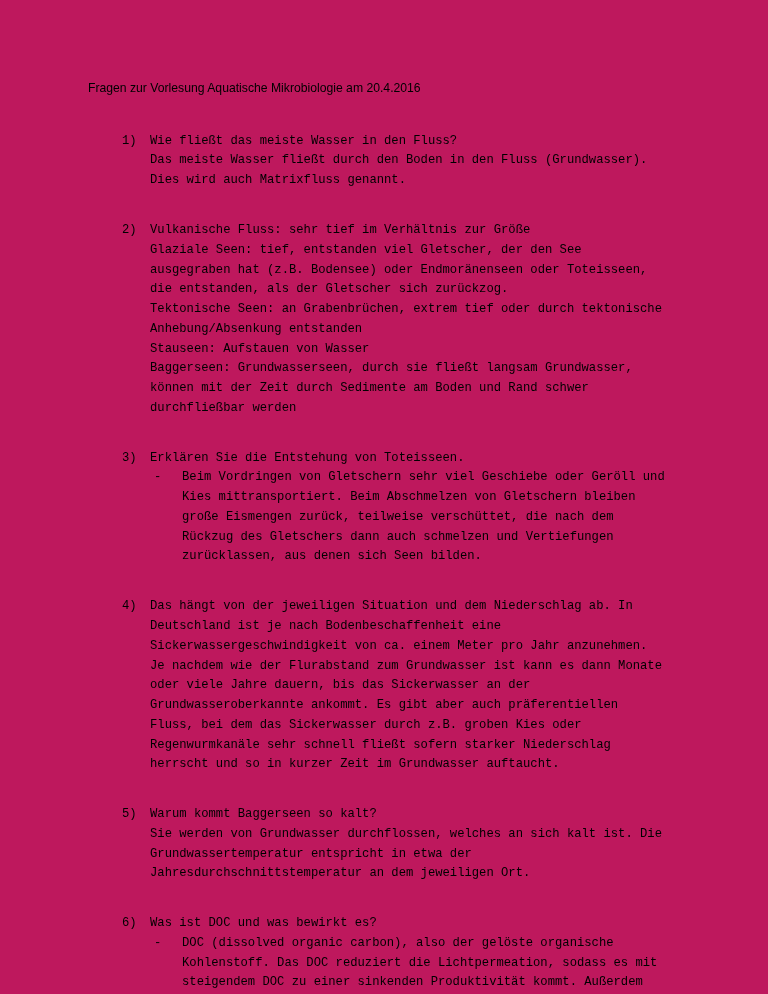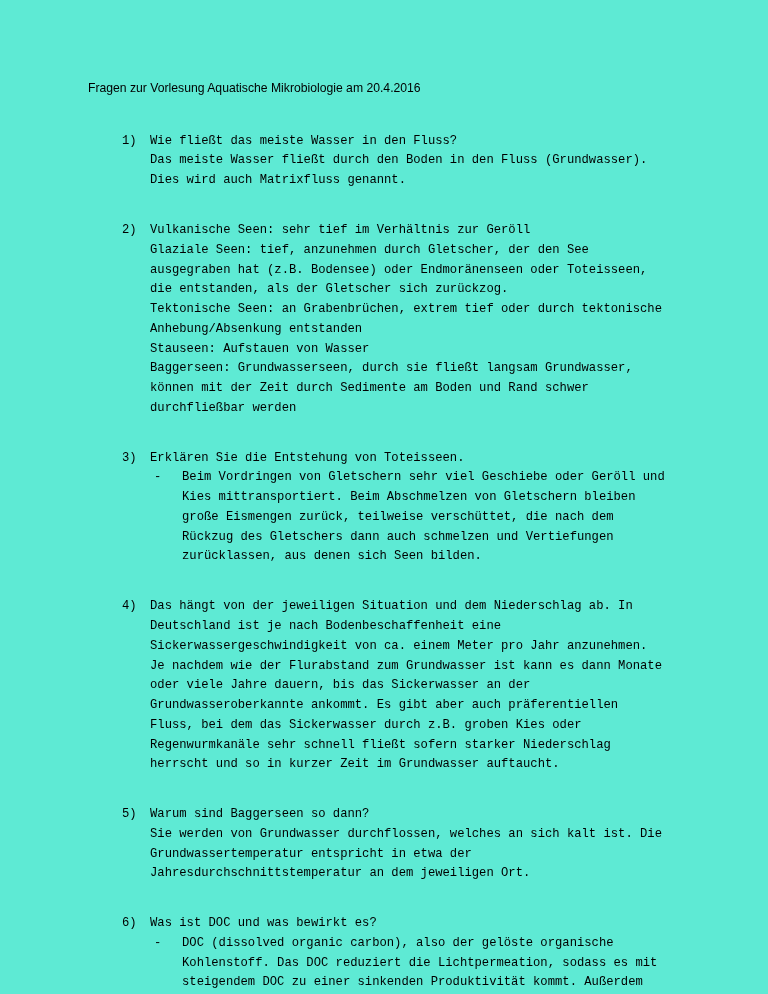--- a/index.html
+++ b/index.html
@@ -11,21 +11,21 @@
     width: 768px;
     height: 994px;
     font-family: "Liberation Sans", sans-serif;
     color: #000000;
     -webkit-font-smoothing: antialiased;
   }
   .page {
     position: relative;
     width: 768px;
     height: 994px;
-    background: #5eead4;
+    background: #be185d;
     box-sizing: border-box;
     padding: 80px 88px 0 88px;
   }
   .doc-title {
     font-size: 12.2px;
     line-height: 1.45;
     margin: 0 0 34px 0;
   }
   ol.qlist {
     list-style: none;
@@ -81,40 +81,40 @@
   <p class="doc-title">Fragen zur Vorlesung Aquatische Mikrobiologie am 20.4.2016</p>
 
   <ol class="qlist">
 
     <li class="qitem">
       <p class="qtext">Wie fließt das meiste Wasser in den Fluss?</p>
       <p class="atext">Das meiste Wasser fließt durch den Boden in den Fluss (Grundwasser). Dies wird auch Matrixfluss genannt.</p>
     </li>
 
     <li class="qitem">
-      <p class="atext">Vulkanische Seen: sehr tief im Verhältnis zur Geröll</p>
-      <p class="atext">Glaziale Seen: tief, anzunehmen durch Gletscher, der den See ausgegraben hat (z.B. Bodensee) oder Endmoränenseen oder Toteisseen, die entstanden, als der Gletscher sich zurückzog.</p>
+      <p class="atext">Vulkanische Fluss: sehr tief im Verhältnis zur Größe</p>
+      <p class="atext">Glaziale Seen: tief, entstanden viel Gletscher, der den See ausgegraben hat (z.B. Bodensee) oder Endmoränenseen oder Toteisseen, die entstanden, als der Gletscher sich zurückzog.</p>
       <p class="atext">Tektonische Seen: an Grabenbrüchen, extrem tief oder durch tektonische Anhebung/Absenkung entstanden</p>
       <p class="atext">Stauseen: Aufstauen von Wasser</p>
       <p class="atext">Baggerseen: Grundwasserseen, durch sie fließt langsam Grundwasser, können mit der Zeit durch Sedimente am Boden und Rand schwer durchfließbar werden</p>
     </li>
 
     <li class="qitem">
       <p class="qtext">Erklären Sie die Entstehung von Toteisseen.</p>
       <ul class="dashlist">
         <li><span class="dash">-</span><span>Beim Vordringen von Gletschern sehr viel Geschiebe oder Geröll und Kies mittransportiert. Beim Abschmelzen von Gletschern bleiben große Eismengen zurück, teilweise verschüttet, die nach dem Rückzug des Gletschers dann auch schmelzen und Vertiefungen zurücklassen, aus denen sich Seen bilden.</span></li>
       </ul>
     </li>
 
     <li class="qitem">
       <p class="atext">Das hängt von der jeweiligen Situation und dem Niederschlag ab. In Deutschland ist je nach Bodenbeschaffenheit eine Sickerwassergeschwindigkeit von ca. einem Meter pro Jahr anzunehmen. Je nachdem wie der Flurabstand zum Grundwasser ist kann es dann Monate oder viele Jahre dauern, bis das Sickerwasser an der Grundwasseroberkannte ankommt. Es gibt aber auch präferentiellen Fluss, bei dem das Sickerwasser durch z.B. groben Kies oder Regenwurmkanäle sehr schnell fließt sofern starker Niederschlag herrscht und so in kurzer Zeit im Grundwasser auftaucht.</p>
     </li>
 
     <li class="qitem">
-      <p class="qtext">Warum sind Baggerseen so dann?</p>
+      <p class="qtext">Warum kommt Baggerseen so kalt?</p>
       <p class="atext">Sie werden von Grundwasser durchflossen, welches an sich kalt ist. Die Grundwassertemperatur entspricht in etwa der Jahresdurchschnittstemperatur an dem jeweiligen Ort.</p>
     </li>
 
     <li class="qitem">
       <p class="qtext">Was ist DOC und was bewirkt es?</p>
       <ul class="dashlist">
         <li><span class="dash">-</span><span>DOC (dissolved organic carbon), also der gelöste organische Kohlenstoff. Das DOC reduziert die Lichtpermeation, sodass es mit steigendem DOC zu einer sinkenden Produktivität kommt. Außerdem führt es zu einer stärkeren Erwärmung an der Oberfläche des Sees (die obersten Meter).</span></li>
       </ul>
     </li>
 

